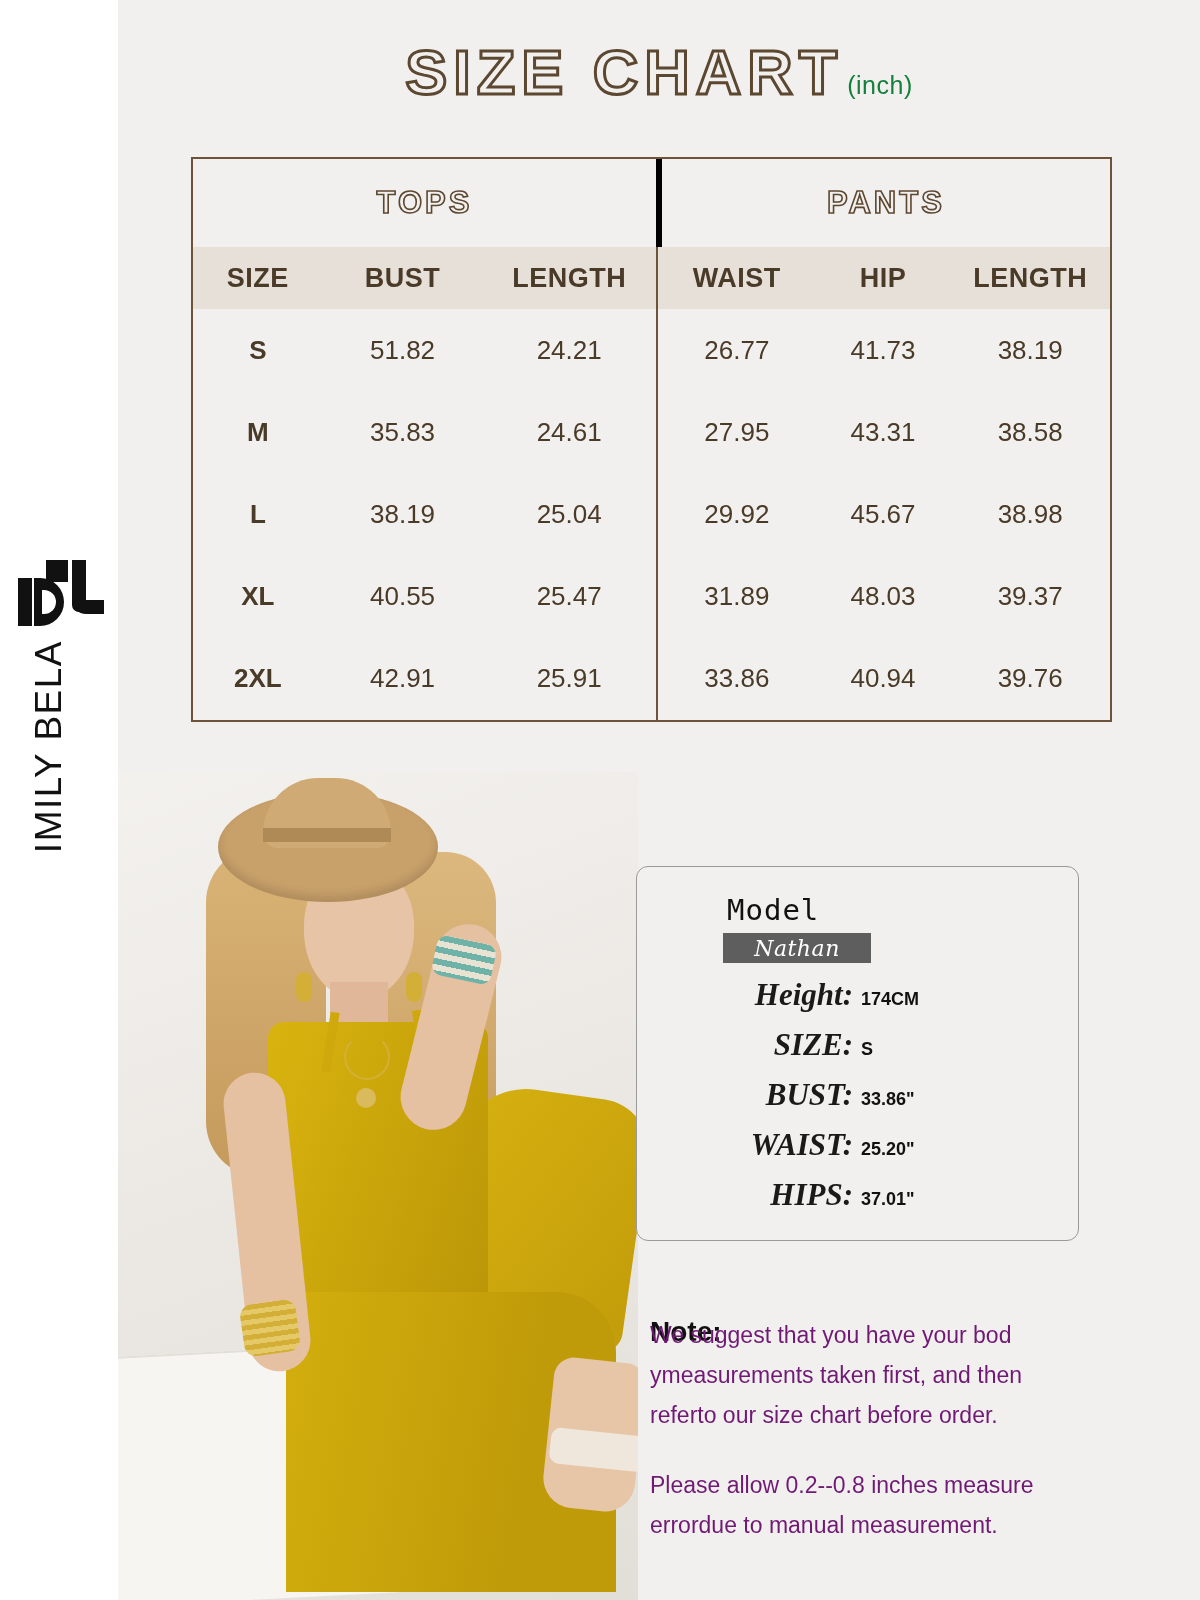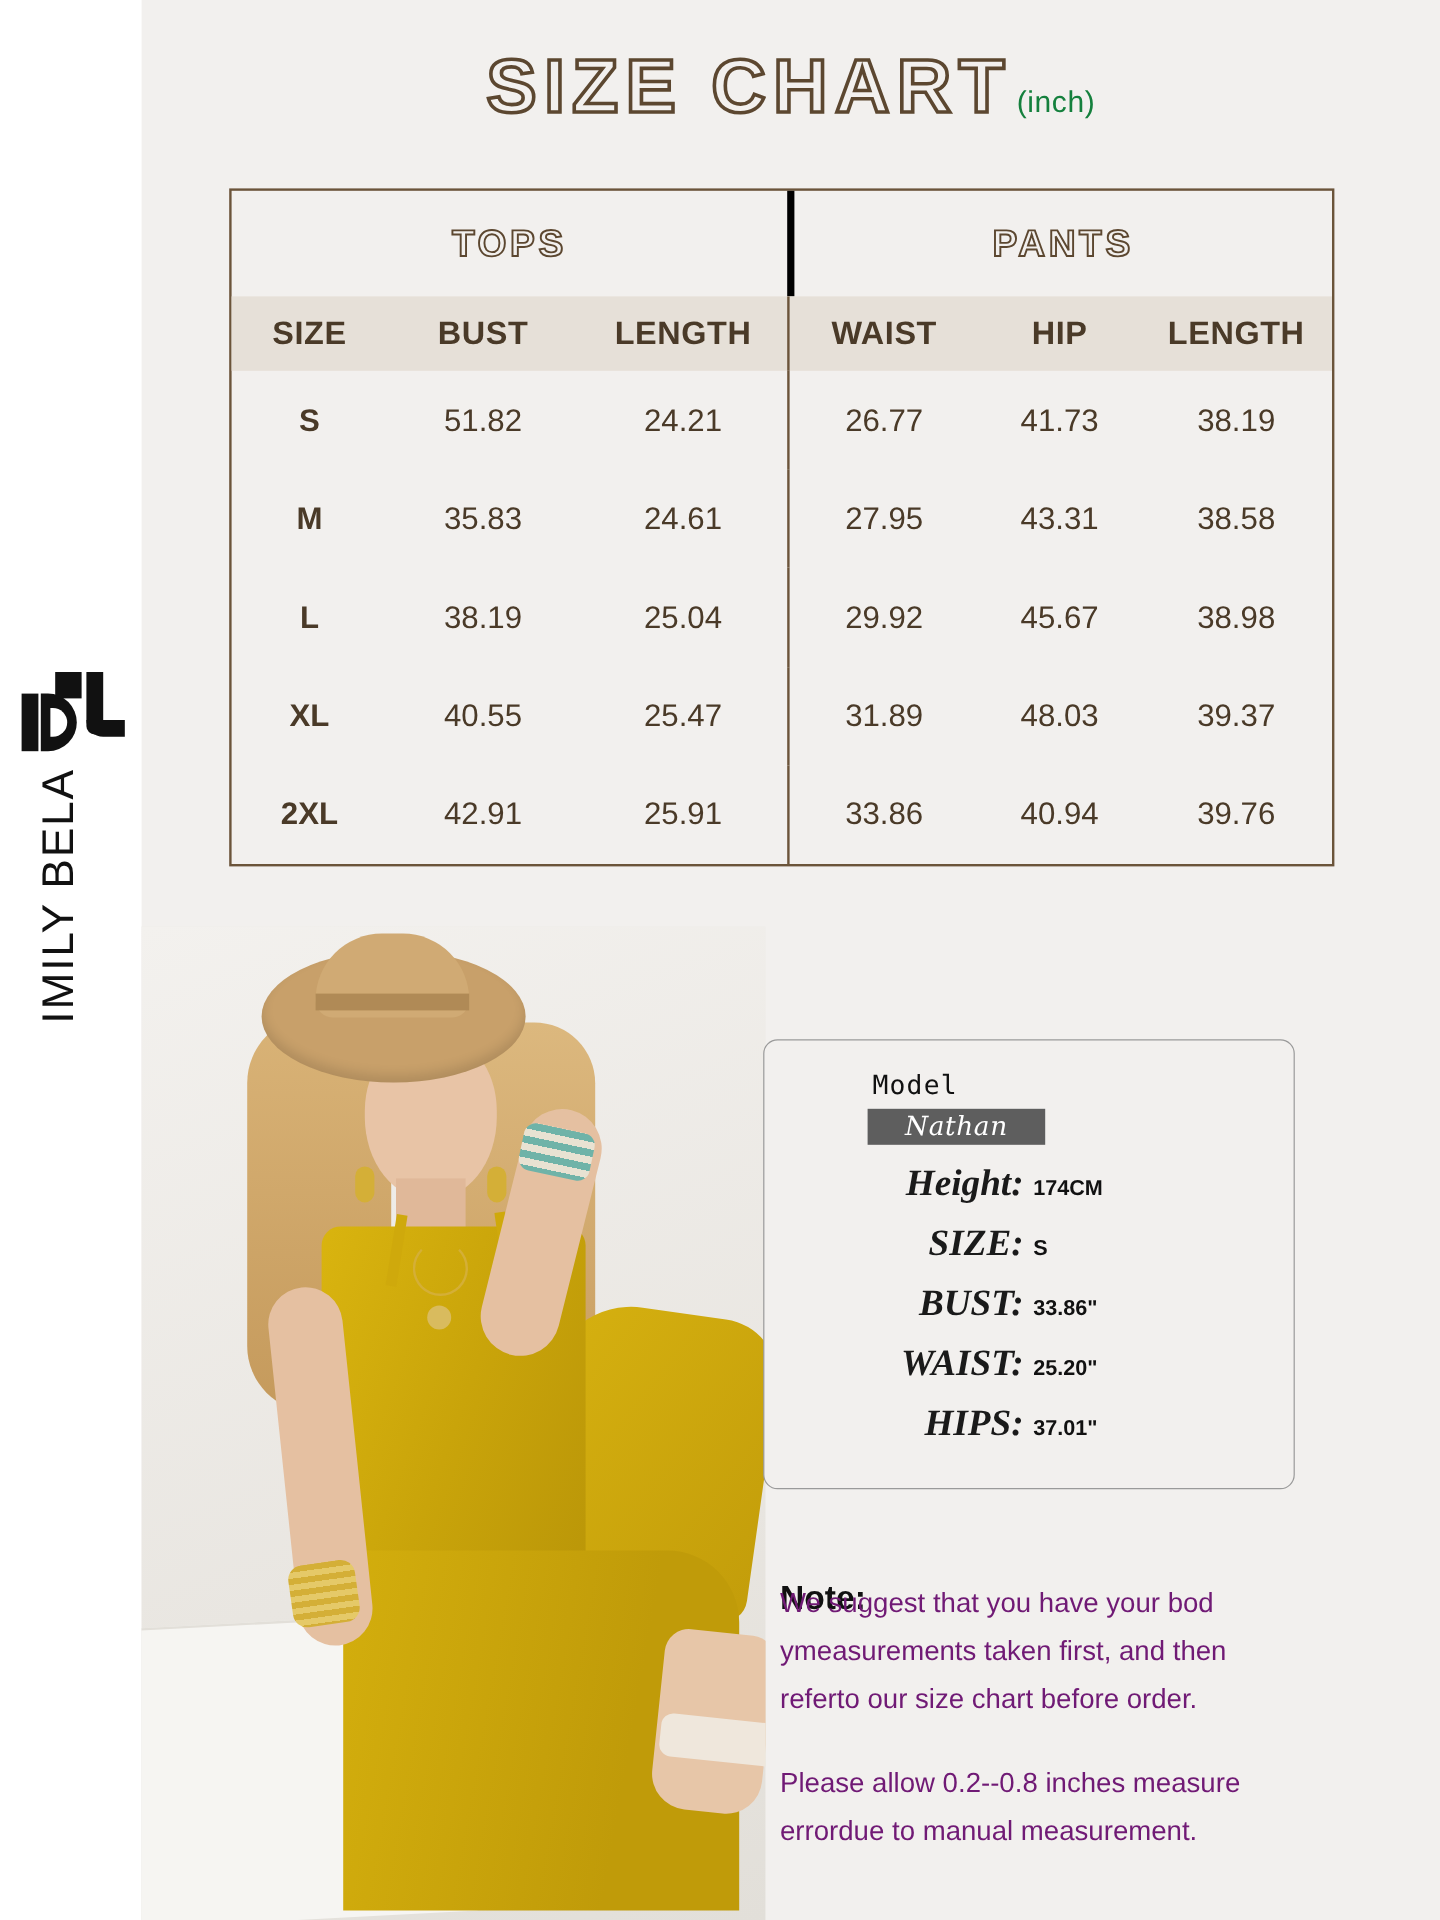--- a/index.html
+++ b/index.html
@@ -258,21 +258,21 @@
   .model-box {
     position: absolute;
     left: 636px; top: 866px;
     width: 443px; height: 375px;
     border: 1px solid #9a9a9a;
     border-radius: 12px;
     background: #f2f0ee;
     padding: 26px 0 0 0;
   }
   .model-title {
-    font-size: 22px;
+    font-size: 29px;
     color: #111;
     font-family: "DejaVu Sans Mono", monospace;
     margin-left: 90px;
     letter-spacing: 1px;
   }
   .model-name-wrap {
     margin-left: 86px; margin-top: 6px;
     width: 148px; height: 30px;
     background: #5e5e5e;
     display: flex; align-items: center; justify-content: center;

